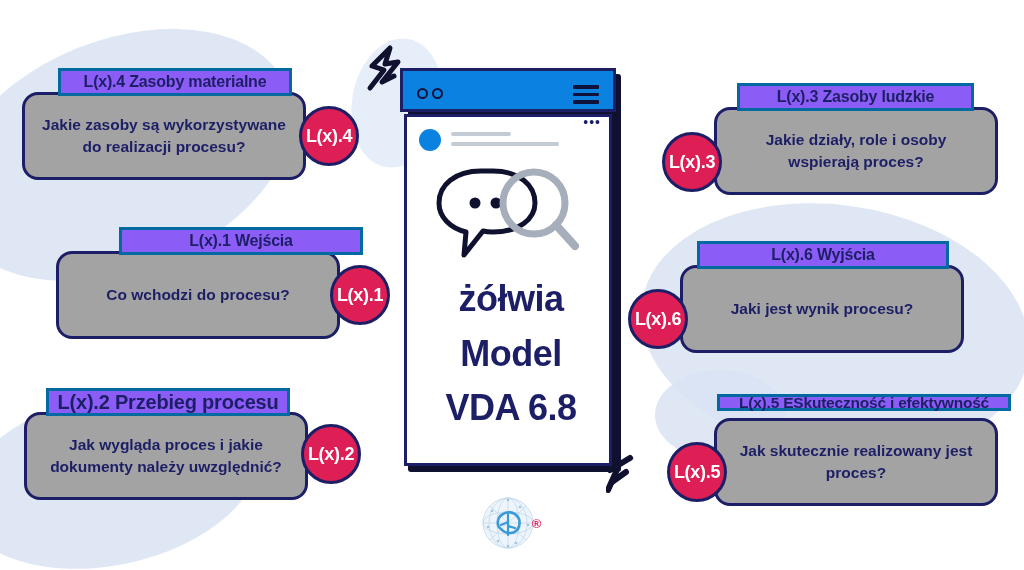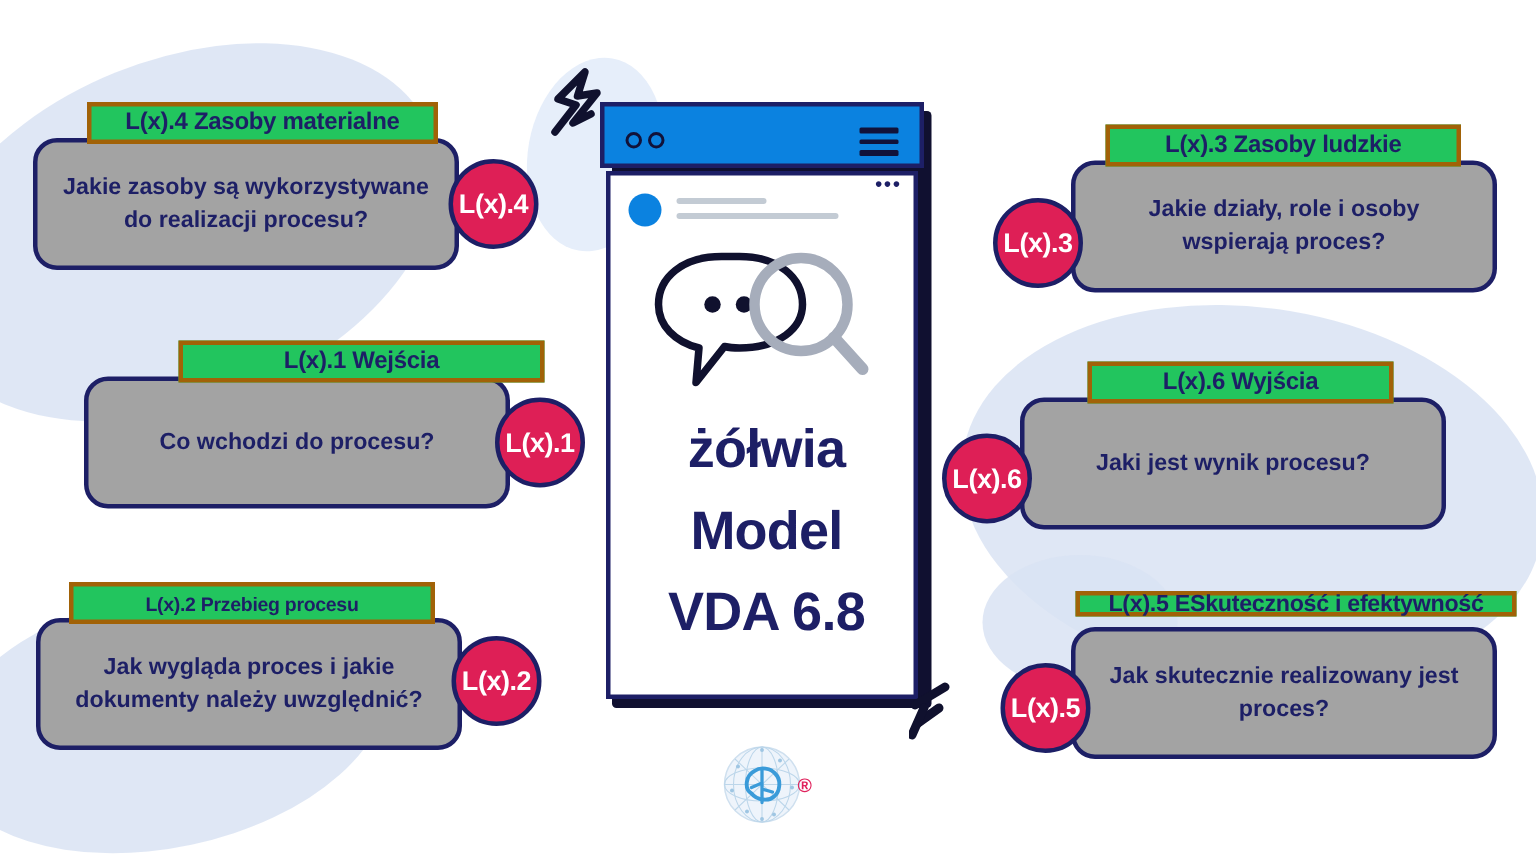--- a/index.html
+++ b/index.html
@@ -26,22 +26,22 @@
              transform: rotate(8deg); opacity: .85; }
   .blob.b4 { left: 655px; top: 370px; width: 130px; height: 90px;
              transform: rotate(0deg); opacity: .85; }
   .blob.b5 { left: 352px; top: 38px; width: 90px; height: 130px;
              background: #e6eefa; transform: rotate(10deg); }
 
   
   .card { position: absolute; }
   .card .hdr {
     position: absolute;
-    background: #22c55e;
-    border: 3px solid #a16207;
+    background: #8b5cf6;
+    border: 3px solid #0369a1;
     color: #1d1f66;
     font-weight: 700;
     text-align: center;
     white-space: nowrap;
     display: flex; align-items: center; justify-content: center;
     z-index: 3;
     letter-spacing: -0.2px;
   }
   .card .body {
     position: absolute;
@@ -145,33 +145,33 @@
     <div class="badge" style="left:299px; top:106px;">L(x).4</div>
   </div>
 
   <div class="card">
     <div class="hdr" style="left:76px; top:227px; width:244px; height:28px; font-size:16px;margin-left:43px;">L(x).1 Wejścia</div>
     <div class="body" style="left:56px; top:251px; width:284px; height:88px; font-size:15.5px;">Co wchodzi do procesu?</div>
     <div class="badge" style="left:330px; top:265px;">L(x).1</div>
   </div>
 
   <div class="card">
-    <div class="hdr" style="left:46px; top:388px; width:244px; height:28px; font-size:13px;">L(x).2 Przebieg procesu</div>
+    <div class="hdr" style="left:46px; top:388px; width:244px; height:28px; font-size:20px;">L(x).2 Przebieg procesu</div>
     <div class="body" style="left:24px; top:412px; width:284px; height:88px; font-size:15.5px;">Jak wygląda proces i jakie dokumenty należy uwzględnić?</div>
     <div class="badge" style="left:301px; top:424px;">L(x).2</div>
   </div>
 
   <div class="card">
     <div class="hdr" style="left:737px; top:83px; width:237px; height:28px; font-size:16px;">L(x).3 Zasoby ludzkie</div>
     <div class="body" style="left:714px; top:107px; width:284px; height:88px; font-size:15.5px;">Jakie działy, role i osoby wspierają proces?</div>
     <div class="badge" style="left:662px; top:132px;">L(x).3</div>
   </div>
 
   <div class="card">
-    <div class="hdr" style="left:697px; top:241px; width:204px; height:28px; font-size:16px;margin-left:28px;">L(x).6 Wyjścia</div>
+    <div class="hdr" style="left:697px; top:241px; width:252px; height:28px; font-size:16px;">L(x).6 Wyjścia</div>
     <div class="body" style="left:680px; top:265px; width:284px; height:88px; font-size:15.5px;">Jaki jest wynik procesu?</div>
     <div class="badge" style="left:628px; top:289px;">L(x).6</div>
   </div>
 
   <div class="card">
     <div class="hdr" style="left:717px; top:394px; width:294px; height:17px; font-size:15.5px;">L(x).5 ESkuteczność i efektywność</div>
     <div class="body" style="left:714px; top:418px; width:284px; height:88px; font-size:15.5px;">Jak skutecznie realizowany jest proces?</div>
     <div class="badge" style="left:667px; top:442px;">L(x).5</div>
   </div>
 

